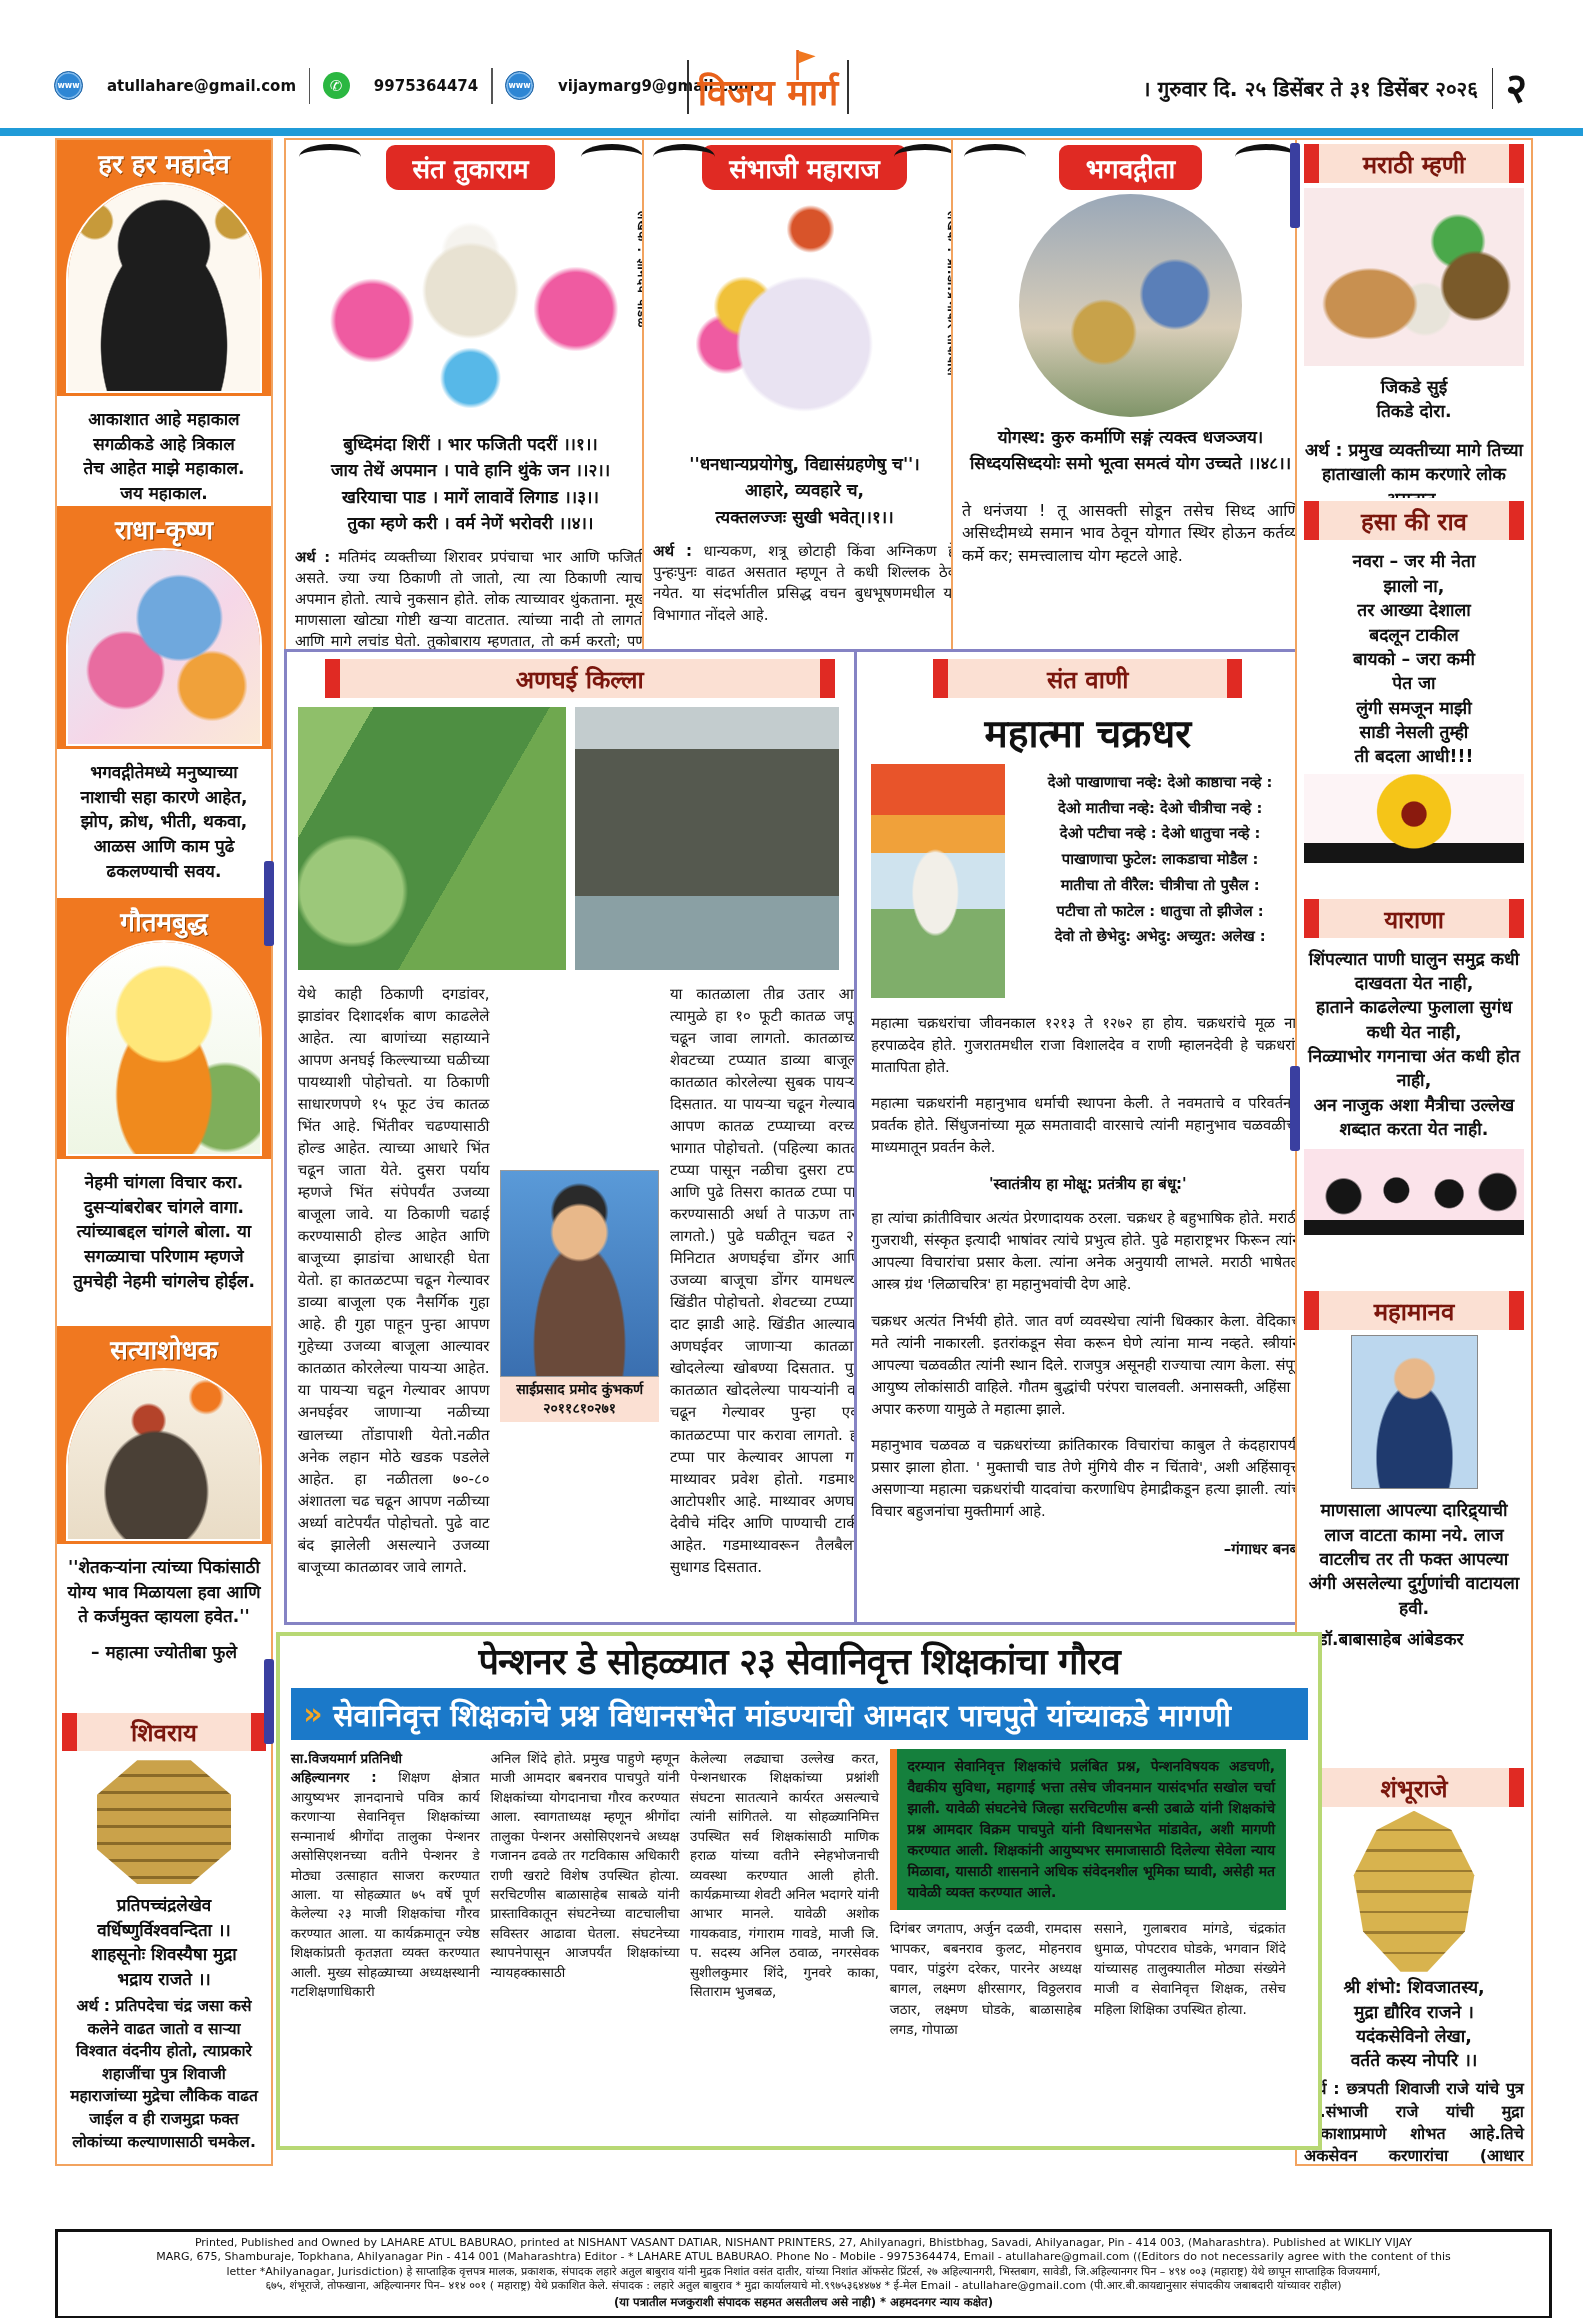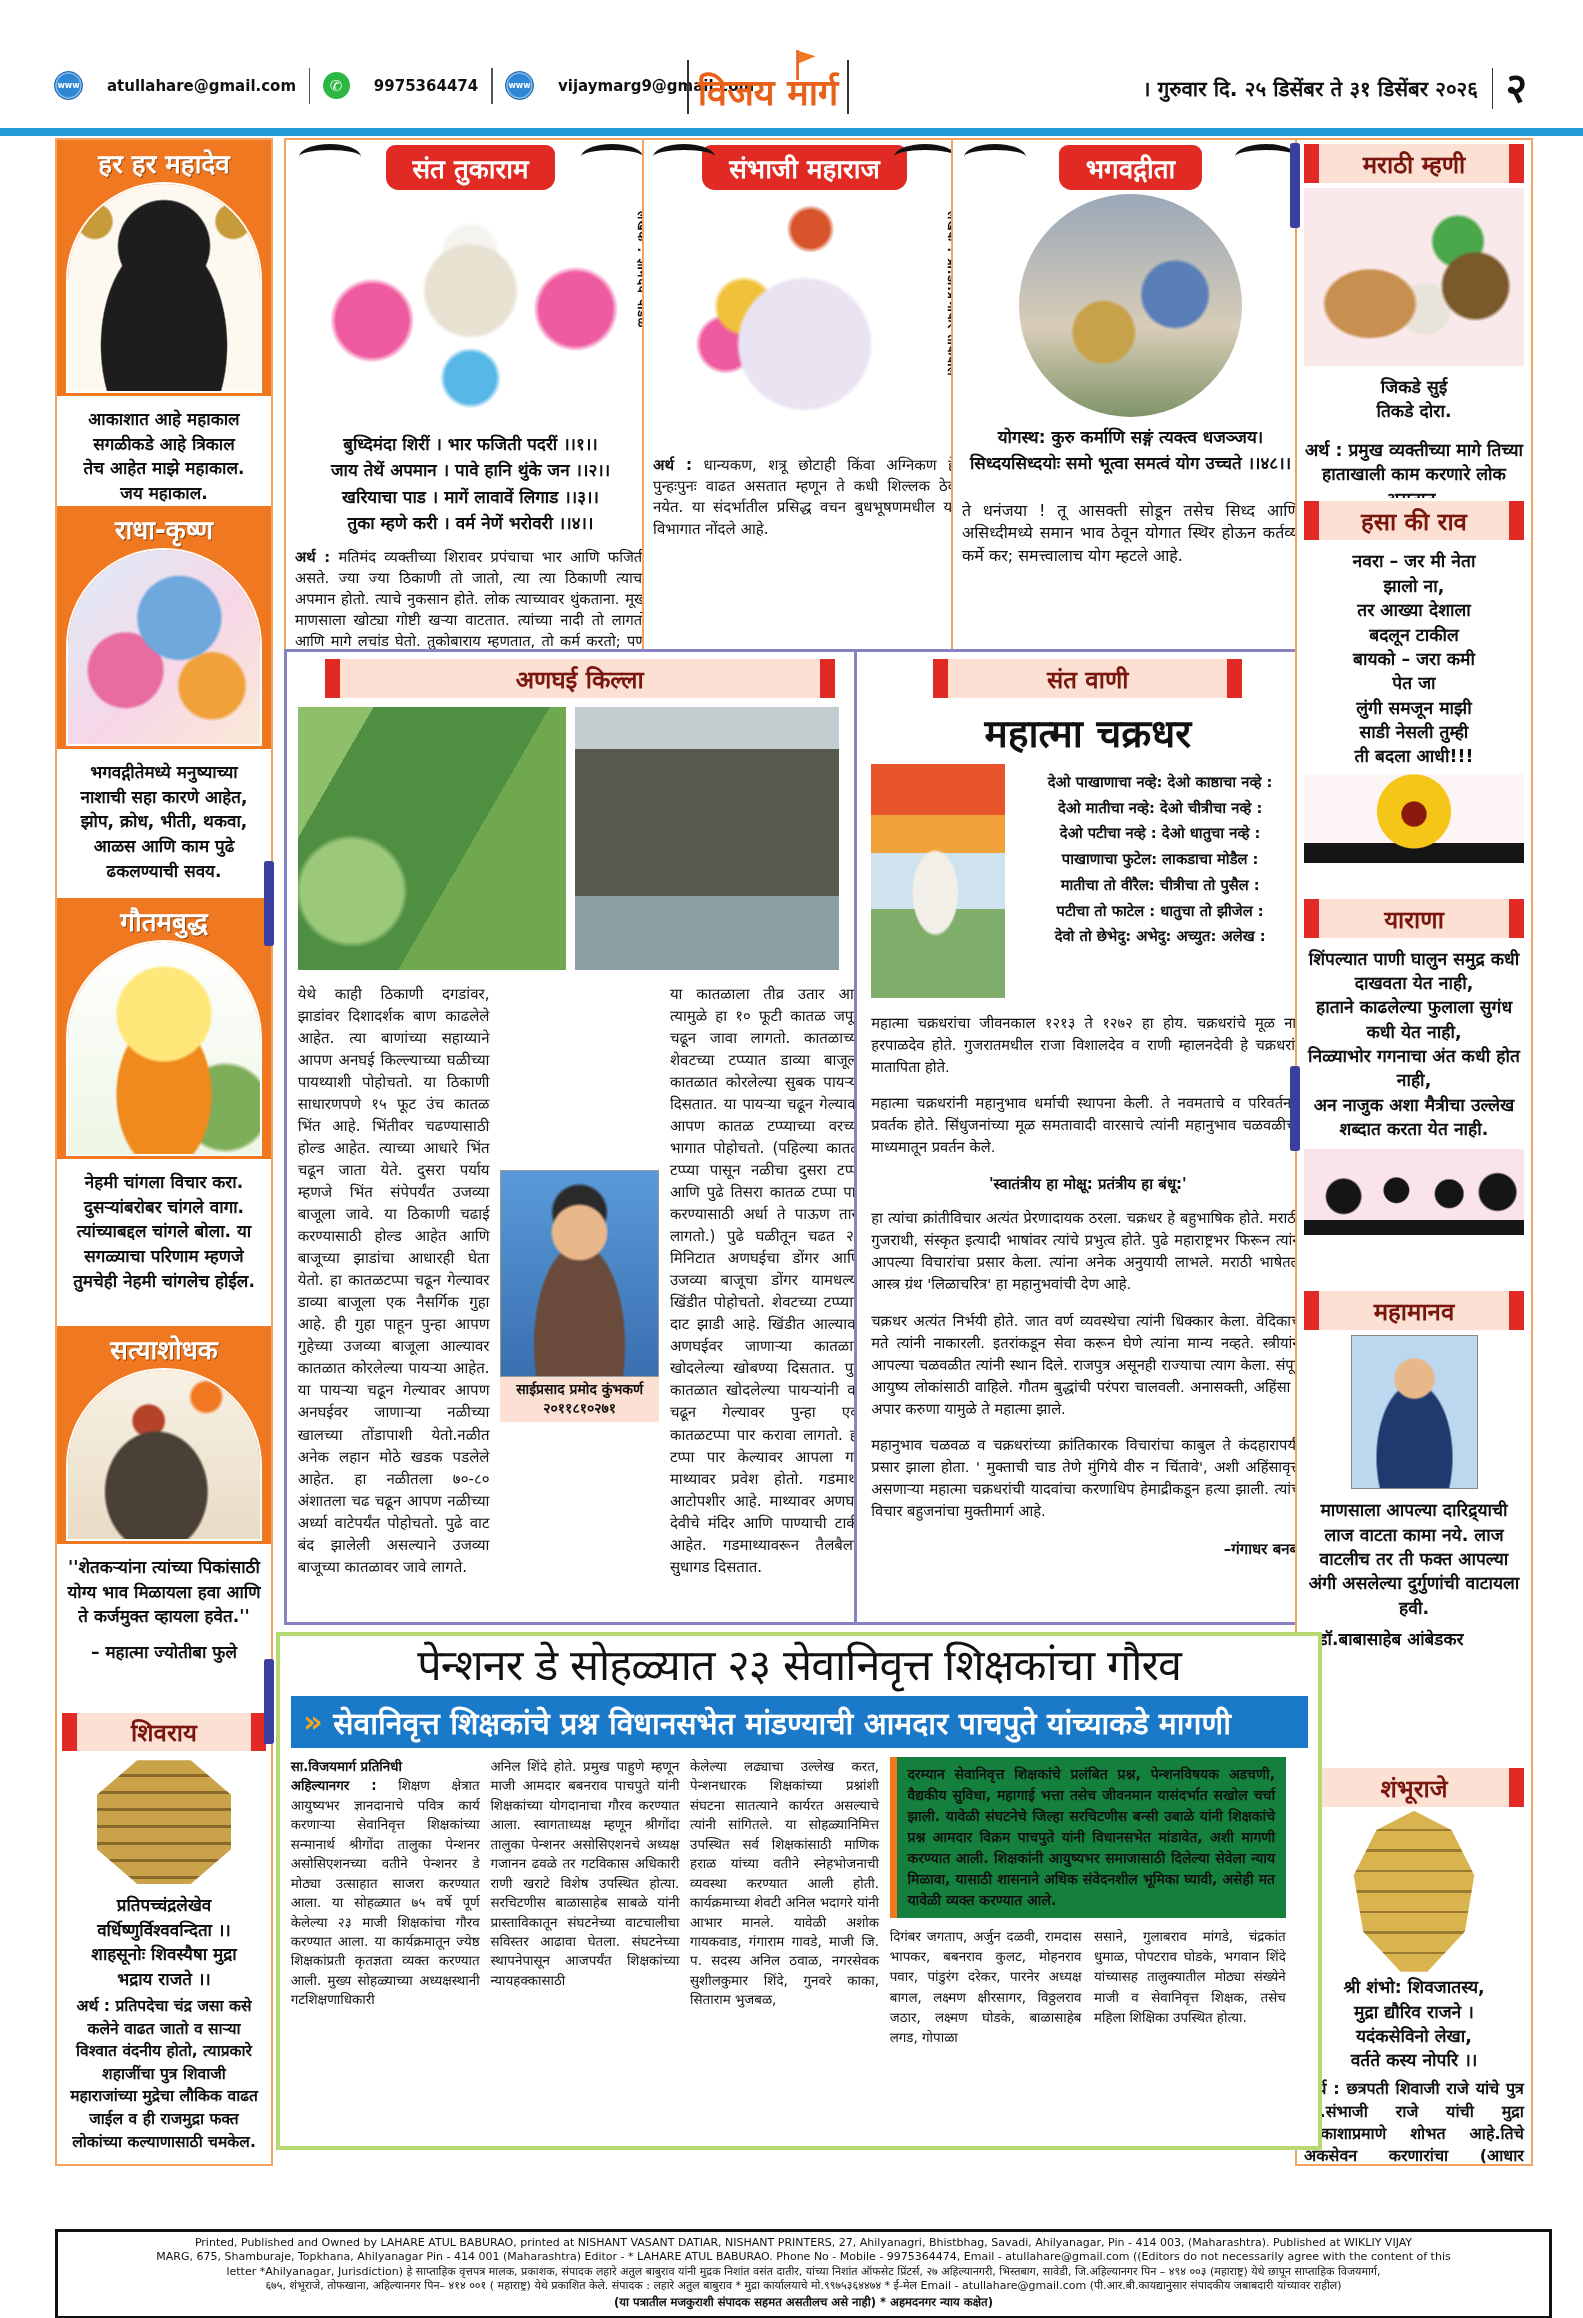--- a/index.html
+++ b/index.html
@@ -58,21 +58,21 @@
   .sv-p{font-size:14.7px;line-height:1.5;text-align:justify;margin-top:14.3px;}
   .sv-quote{font-size:15px;font-weight:700;text-align:center;margin-top:14.3px;}
   .sv-author{font-size:15px;font-weight:800;text-align:right;margin-top:16px;}
   
   .rsec{overflow:hidden;padding:3.6px 7.1px;}
   .rs-text{font-size:17.4px;font-weight:600;text-align:center;line-height:1.4;white-space:pre-line;margin-top:9px;}
   .rs-meaning{font-size:17.4px;font-weight:600;text-align:center;line-height:1.4;margin-top:14.3px;white-space:pre-line;}
   .rs-author{font-size:17px;font-weight:800;text-align:left;margin-top:7.1px;}
   
   .bot{position:absolute;left:276px;top:1632px;width:1017px;height:499px;border:4.5px solid #b8d874;background:#fff;padding:5.4px 10.7px;overflow:hidden;}
-  .headline{font-size:43px;font-weight:400;text-align:center;letter-spacing:-0.9px;line-height:1.15;}
+  .headline{font-size:36px;font-weight:700;text-align:center;letter-spacing:-0.9px;line-height:1.15;}
   .subbar{background:#1b79c9;color:#fff;display:flex;align-items:center;gap:10.7px;padding:5.4px 12.5px;margin-top:5.4px;}
   .subbar .mark{color:#f5a623;font-size:30px;font-weight:900;line-height:1;}
   .subbar .st{font-size:30px;font-weight:800;}
   .bcols{display:flex;gap:10.7px;margin-top:9px;}
   .bcol{width:189px;font-size:13.4px;line-height:1.45;text-align:justify;}
   .bcol .lede{font-weight:800;}
   .bright{width:396px;display:flex;flex-direction:column;}
   .pinkbox{background:#15803d;border-left:7.1px solid #f07820;padding:7.1px 10.7px;font-size:14px;line-height:1.5;text-align:justify;font-weight:600;}
   .names{display:flex;gap:12.5px;margin-top:9px;}
   .ncol{flex:1;font-size:13.4px;line-height:1.5;text-align:justify;}
@@ -248,20 +248,23 @@
     <div class="vauthor">लेखक : ज्ञानदेव पांडळे</div>
   </div>
 
   <div class="tbox" style="left:642px;top:138px;width:303px;height:502px;">
     <div class="swash" style="left:9px;"></div>
       <div class="swash" style="right:9px;"></div>
     <div class="pill">संभाजी महाराज</div>
     <div style="height:250px;margin-top:3.6px;">
         <div class="ph ph-sambhaji"></div>
       </div>
+    <div class="verse">''धनधान्यप्रयोगेषु, विद्यासंग्रहणेषु च''।
+आहारे, व्यवहारे च,
+त्यक्तलज्जः सुखी भवेत्।।१।।</div>
     <div class="meaning" style="font-size:15px;"><b>अर्थ :</b> <span>धान्यकण, शत्रू छोटाही किंवा अग्निकण हे पुन्हःपुनः वाढत असतात म्हणून ते कधी शिल्लक ठेवू नयेत. या संदर्भातील प्रसिद्ध वचन बुधभूषणमधील या विभागात नोंदले आहे.</span></div>
     <div class="vauthor">लेखक : प्रा.डॉ.प्रभाकर ताकवाले</div>
   </div>
 
   <div class="tbox" style="left:951px;top:138px;width:337px;height:502px;">
     <div class="swash" style="left:10.7px;"></div>
       <div class="swash" style="right:10.7px;"></div>
     <div class="pill">भगवद्गीता</div>
     <div class="ph-gita"></div>
     <div class="verse" style="font-size:17px;">योगस्थ: कुरु कर्माणि सङ्गं त्यक्त्व धजञ्जय।

